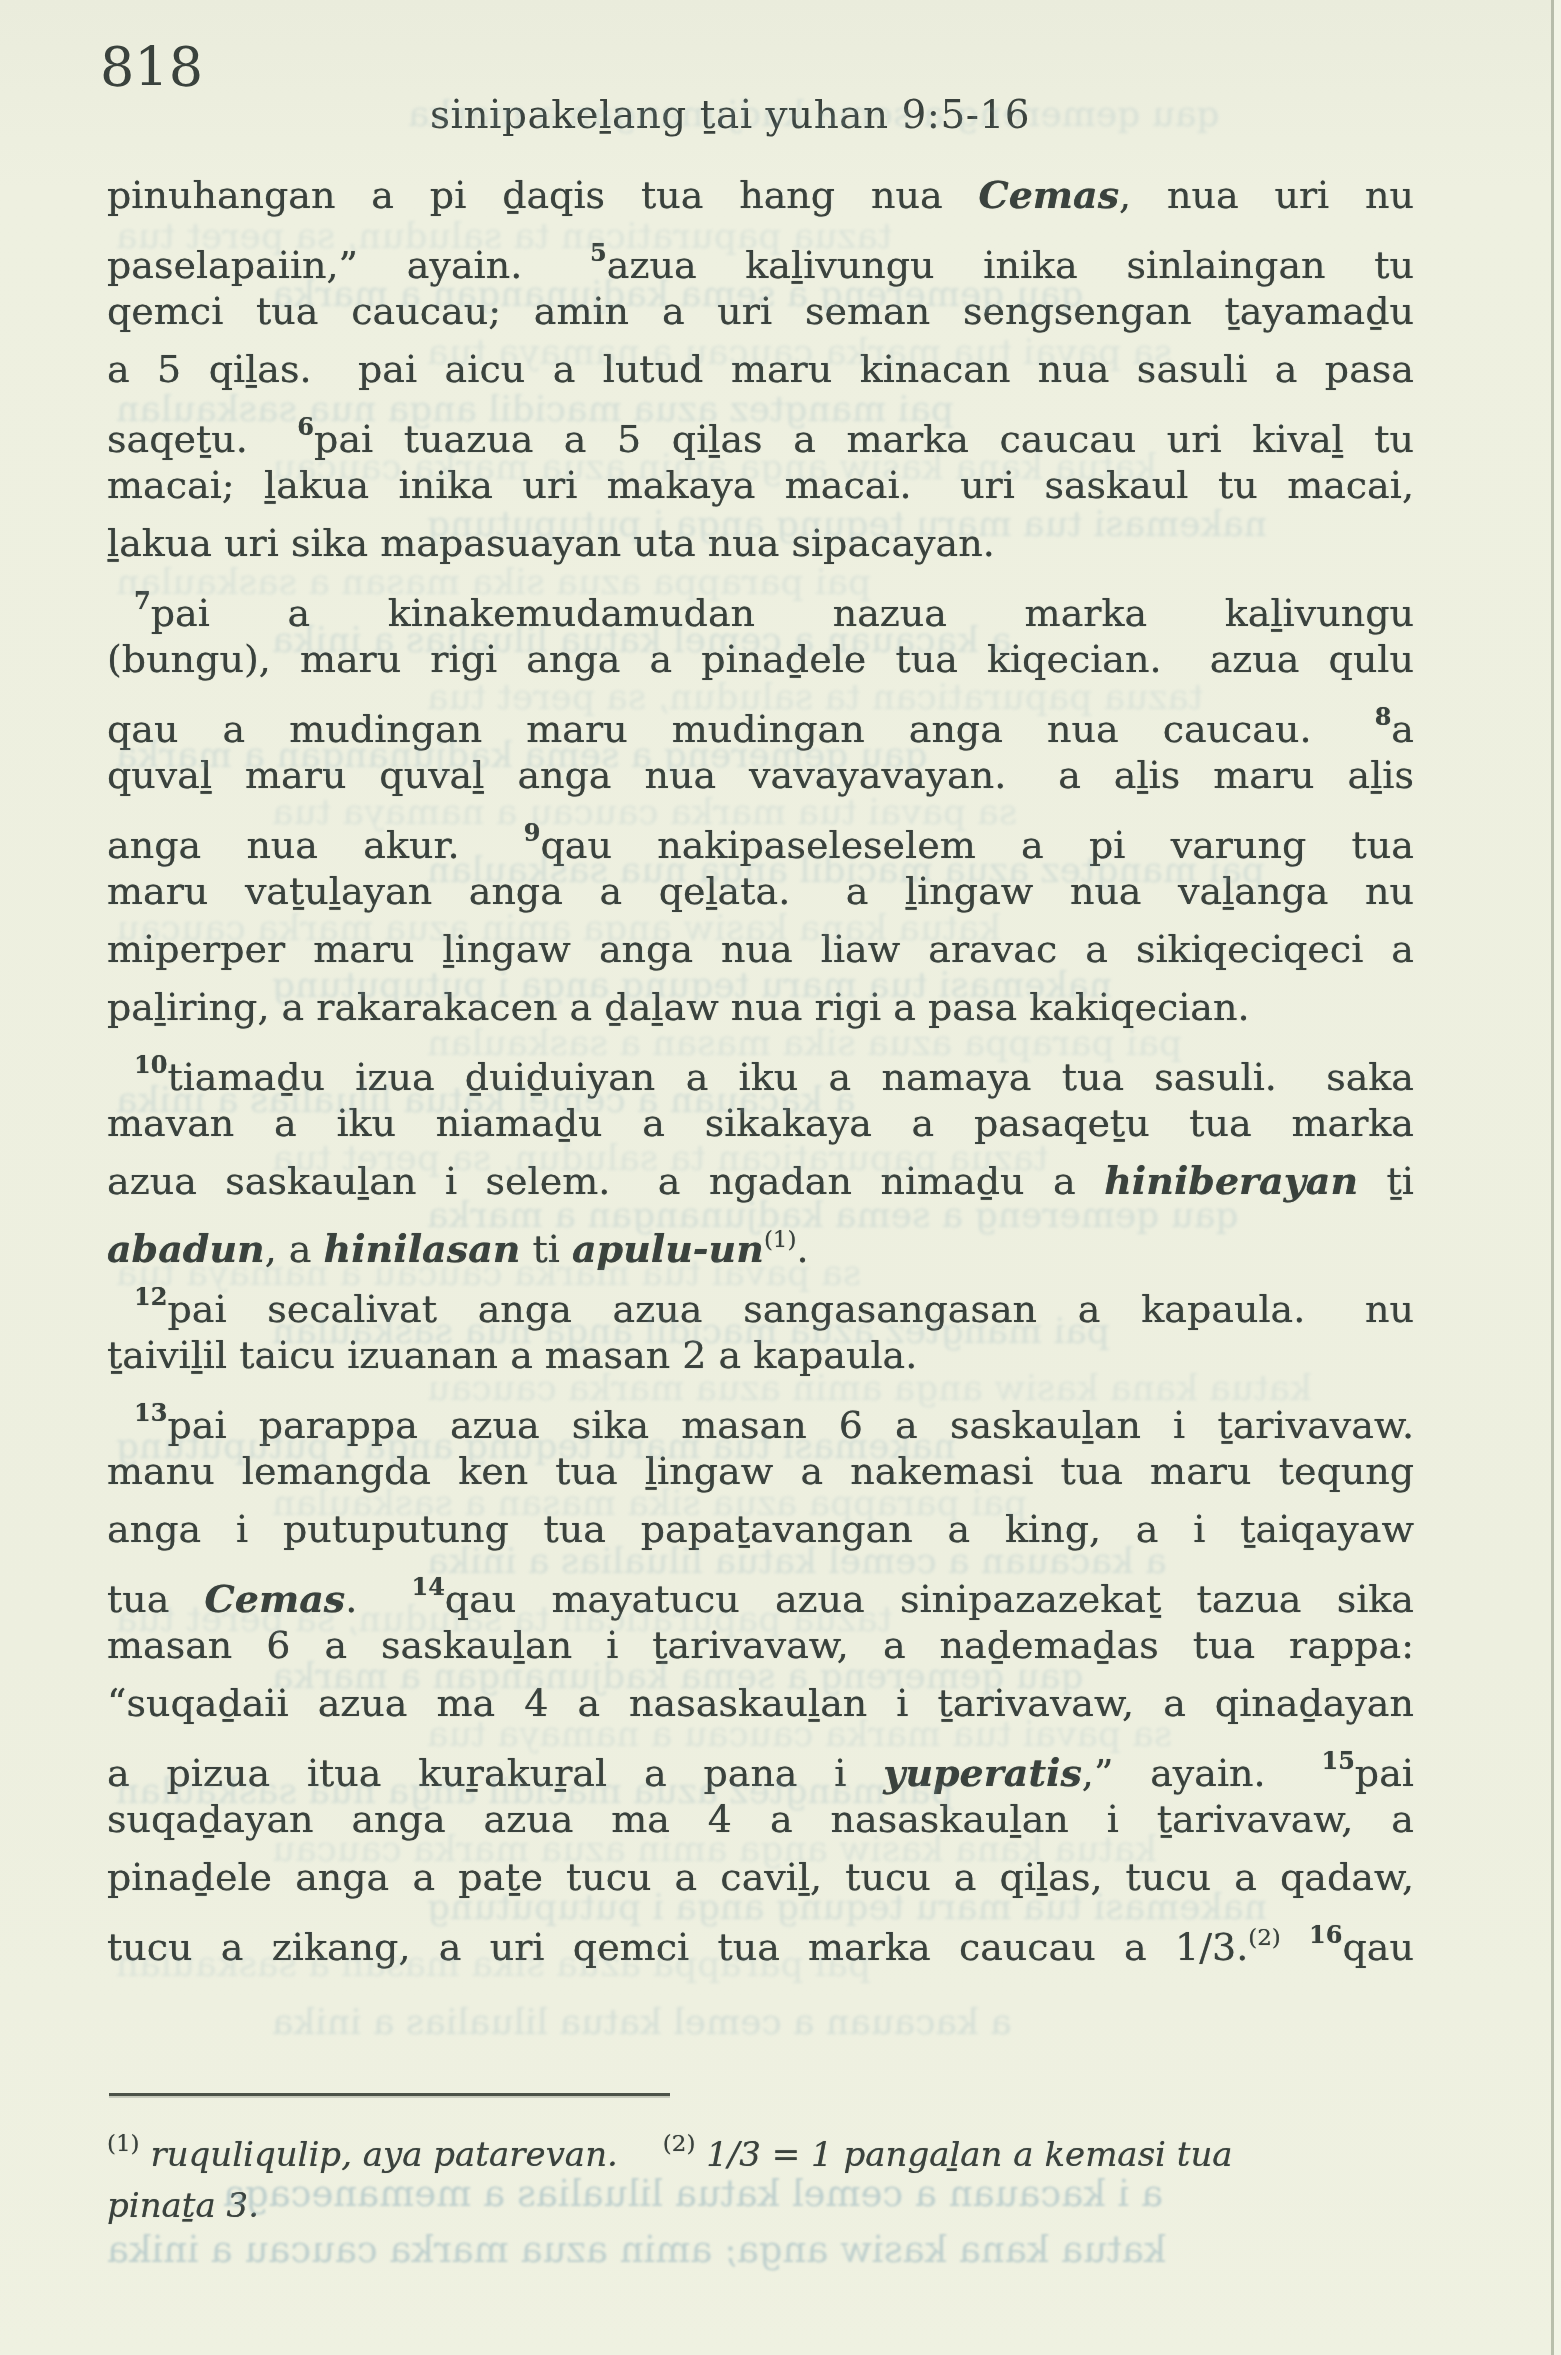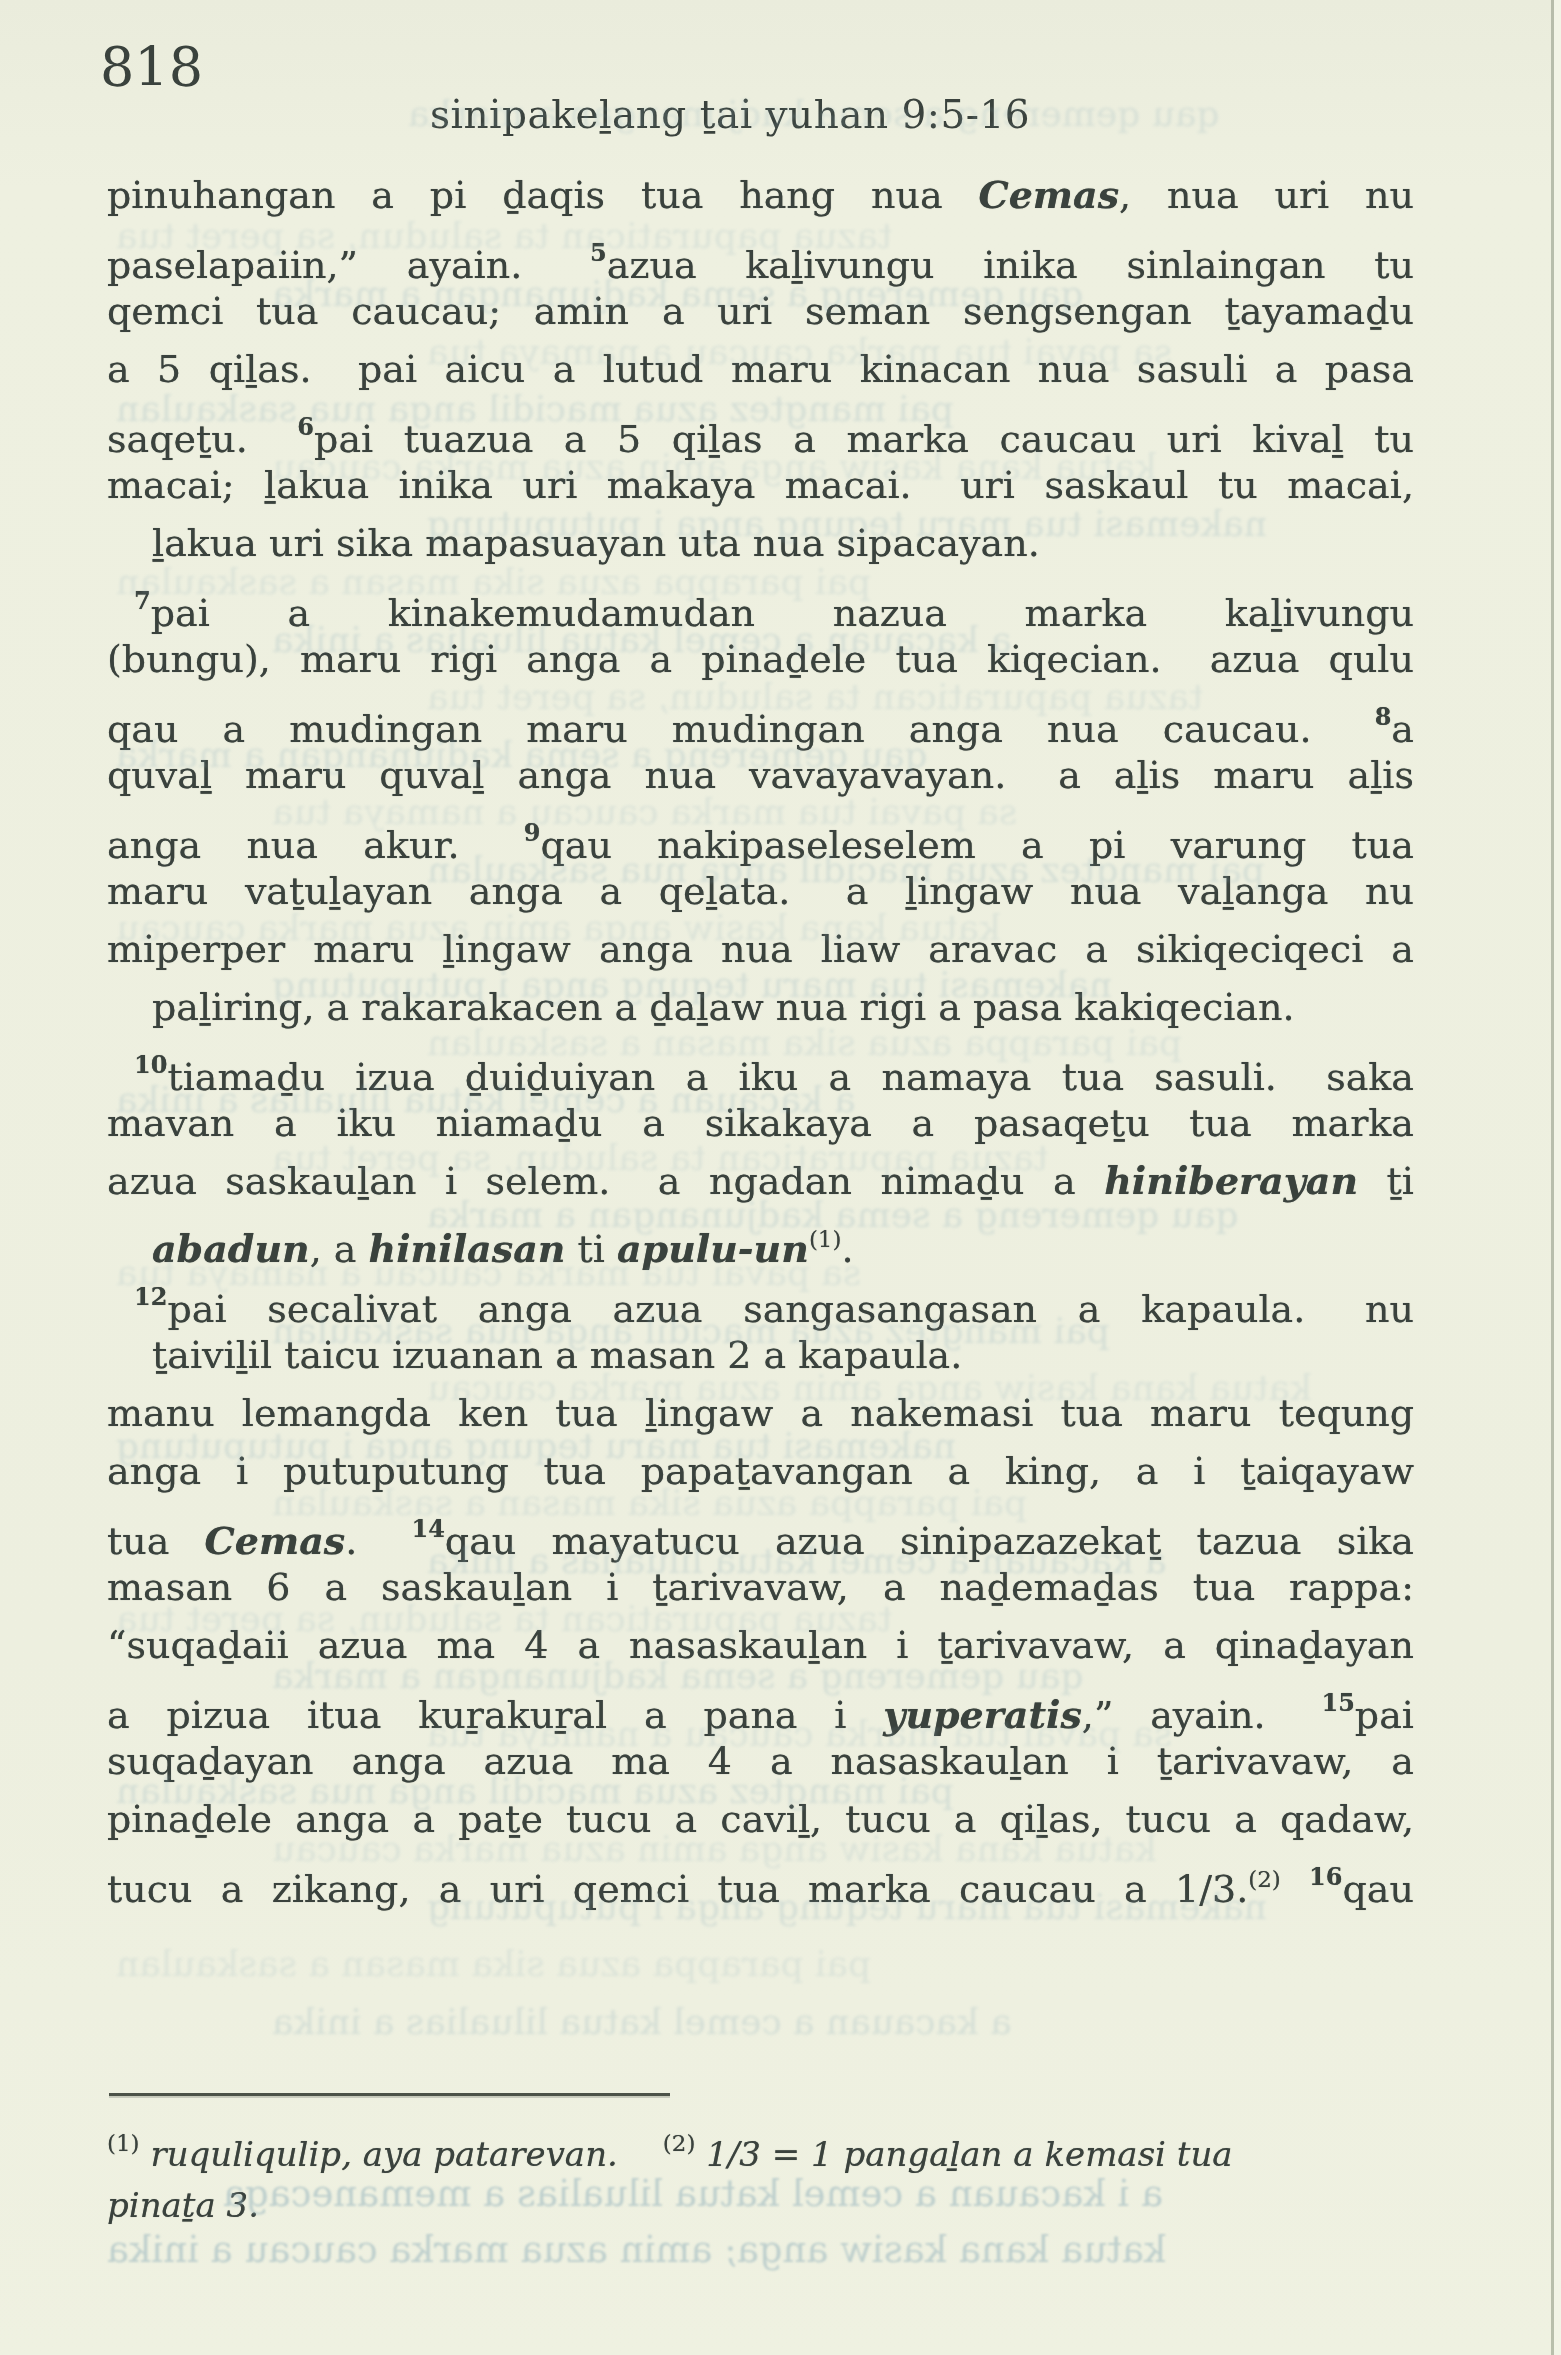--- a/index.html
+++ b/index.html
@@ -13,21 +13,21 @@
   .page-edge-strip{position:absolute;top:0;height:100%;left:1554px;width:7.8px;background:#f2f4e6;}
   .header{position:absolute;top:43px;left:0;width:100%;height:50px;}
   .pageno{position:absolute;left:100px;top:1.9px;font-size:54px;line-height:45px;text-align:right;}
   .running-title{position:absolute;left:430px;top:4.9px;font-size:39px;line-height:45px;letter-spacing:0.5px;margin-top:44px;}
   .body-text{position:absolute;left:107px;top:166px;width:1307px;font-size:38px;}
   .line{
     line-height:58px;height:58px;white-space:nowrap;
     text-align:justify;text-align-last:justify;
     text-shadow:0 0 0.7px rgba(58,66,61,.75);
   }
-  .line.last{text-align-last:left;margin-left:45px;}
+  .line.last{text-align-last:left;}
   .line.ind{padding-left:27px;}
   .b{font-weight:bold;font-style:italic;}
   .sup{font-size:24px;vertical-align:16.5px;font-weight:bold;letter-spacing:0;}
   .sup.fn{font-weight:normal;font-size:23px;vertical-align:14.6px;}
   .footnote-rule{position:absolute;left:109px;top:2093px;width:561px;height:2.9px;background:#4c5248;box-shadow:0 1.9px 0 rgba(76,82,72,.25);}
   .footnotes{position:absolute;left:107px;top:2112px;width:1320px;font-size:34px;}
   .fn-line{line-height:62px;height:62px;font-style:italic;white-space:nowrap;text-shadow:0 0 0.7px rgba(58,66,61,.7);}
   .fn-line .sup{font-style:normal;}
   .fngap{display:inline-block;width:45px;}
   .bleed{
@@ -60,20 +60,21 @@
     <div class="line"><span>anga nua akur.  </span><span class="sup">9</span><span>qau nakipaseleselem a pi varung tua</span></div>
     <div class="line"><span>maru vaṯuḻayan anga a qeḻata.  a ḻingaw nua vaḻanga nu</span></div>
     <div class="line"><span>miperper maru ḻingaw anga nua liaw aravac a sikiqeciqeci a</span></div>
     <div class="line last"><span>paḻiring, a rakarakacen a ḏaḻaw nua rigi a pasa kakiqecian.</span></div>
     <div class="line ind"><span class="sup">10</span><span>tiamaḏu izua ḏuiḏuiyan a iku a namaya tua sasuli.  saka</span></div>
     <div class="line"><span>mavan a iku niamaḏu a sikakaya a pasaqeṯu tua marka</span></div>
     <div class="line"><span>azua saskauḻan i selem.  a ngadan nimaḏu a </span><span class="b">hiniberayan</span><span> ṯi</span></div>
     <div class="line last"><span class="b">abadun</span><span>, a </span><span class="b">hinilasan</span><span> ti </span><span class="b">apulu-un</span><span class="sup fn">(1)</span><span>.</span></div>
     <div class="line ind"><span class="sup">12</span><span>pai secalivat anga azua sangasangasan a kapaula.  nu</span></div>
     <div class="line last"><span>ṯaiviḻil taicu izuanan a masan 2 a kapaula.</span></div>
+    <div class="line ind"><span class="sup">13</span><span>pai parappa azua sika masan 6 a saskauḻan i ṯarivavaw.</span></div>
     <div class="line"><span>manu lemangda ken tua ḻingaw a nakemasi tua maru tequng</span></div>
     <div class="line"><span>anga i putuputung tua papaṯavangan a king, a i ṯaiqayaw</span></div>
     <div class="line"><span>tua </span><span class="b">Cemas</span><span>.  </span><span class="sup">14</span><span>qau mayatucu azua sinipazazekaṯ tazua sika</span></div>
     <div class="line"><span>masan 6 a saskauḻan i ṯarivavaw, a naḏemaḏas tua rappa:</span></div>
     <div class="line"><span>“suqaḏaii azua ma 4 a nasaskauḻan i ṯarivavaw, a qinaḏayan</span></div>
     <div class="line"><span>a pizua itua kuṟakuṟal a pana i </span><span class="b">yuperatis</span><span>,” ayain.  </span><span class="sup">15</span><span>pai</span></div>
     <div class="line"><span>suqaḏayan anga azua ma 4 a nasaskauḻan i ṯarivavaw, a</span></div>
     <div class="line"><span>pinaḏele anga a paṯe tucu a caviḻ, tucu a qiḻas, tucu a qadaw,</span></div>
     <div class="line"><span>tucu a zikang, a uri qemci tua marka caucau a 1/3.</span><span class="sup fn">(2)</span><span> </span><span class="sup">16</span><span>qau</span></div>
   </div>

